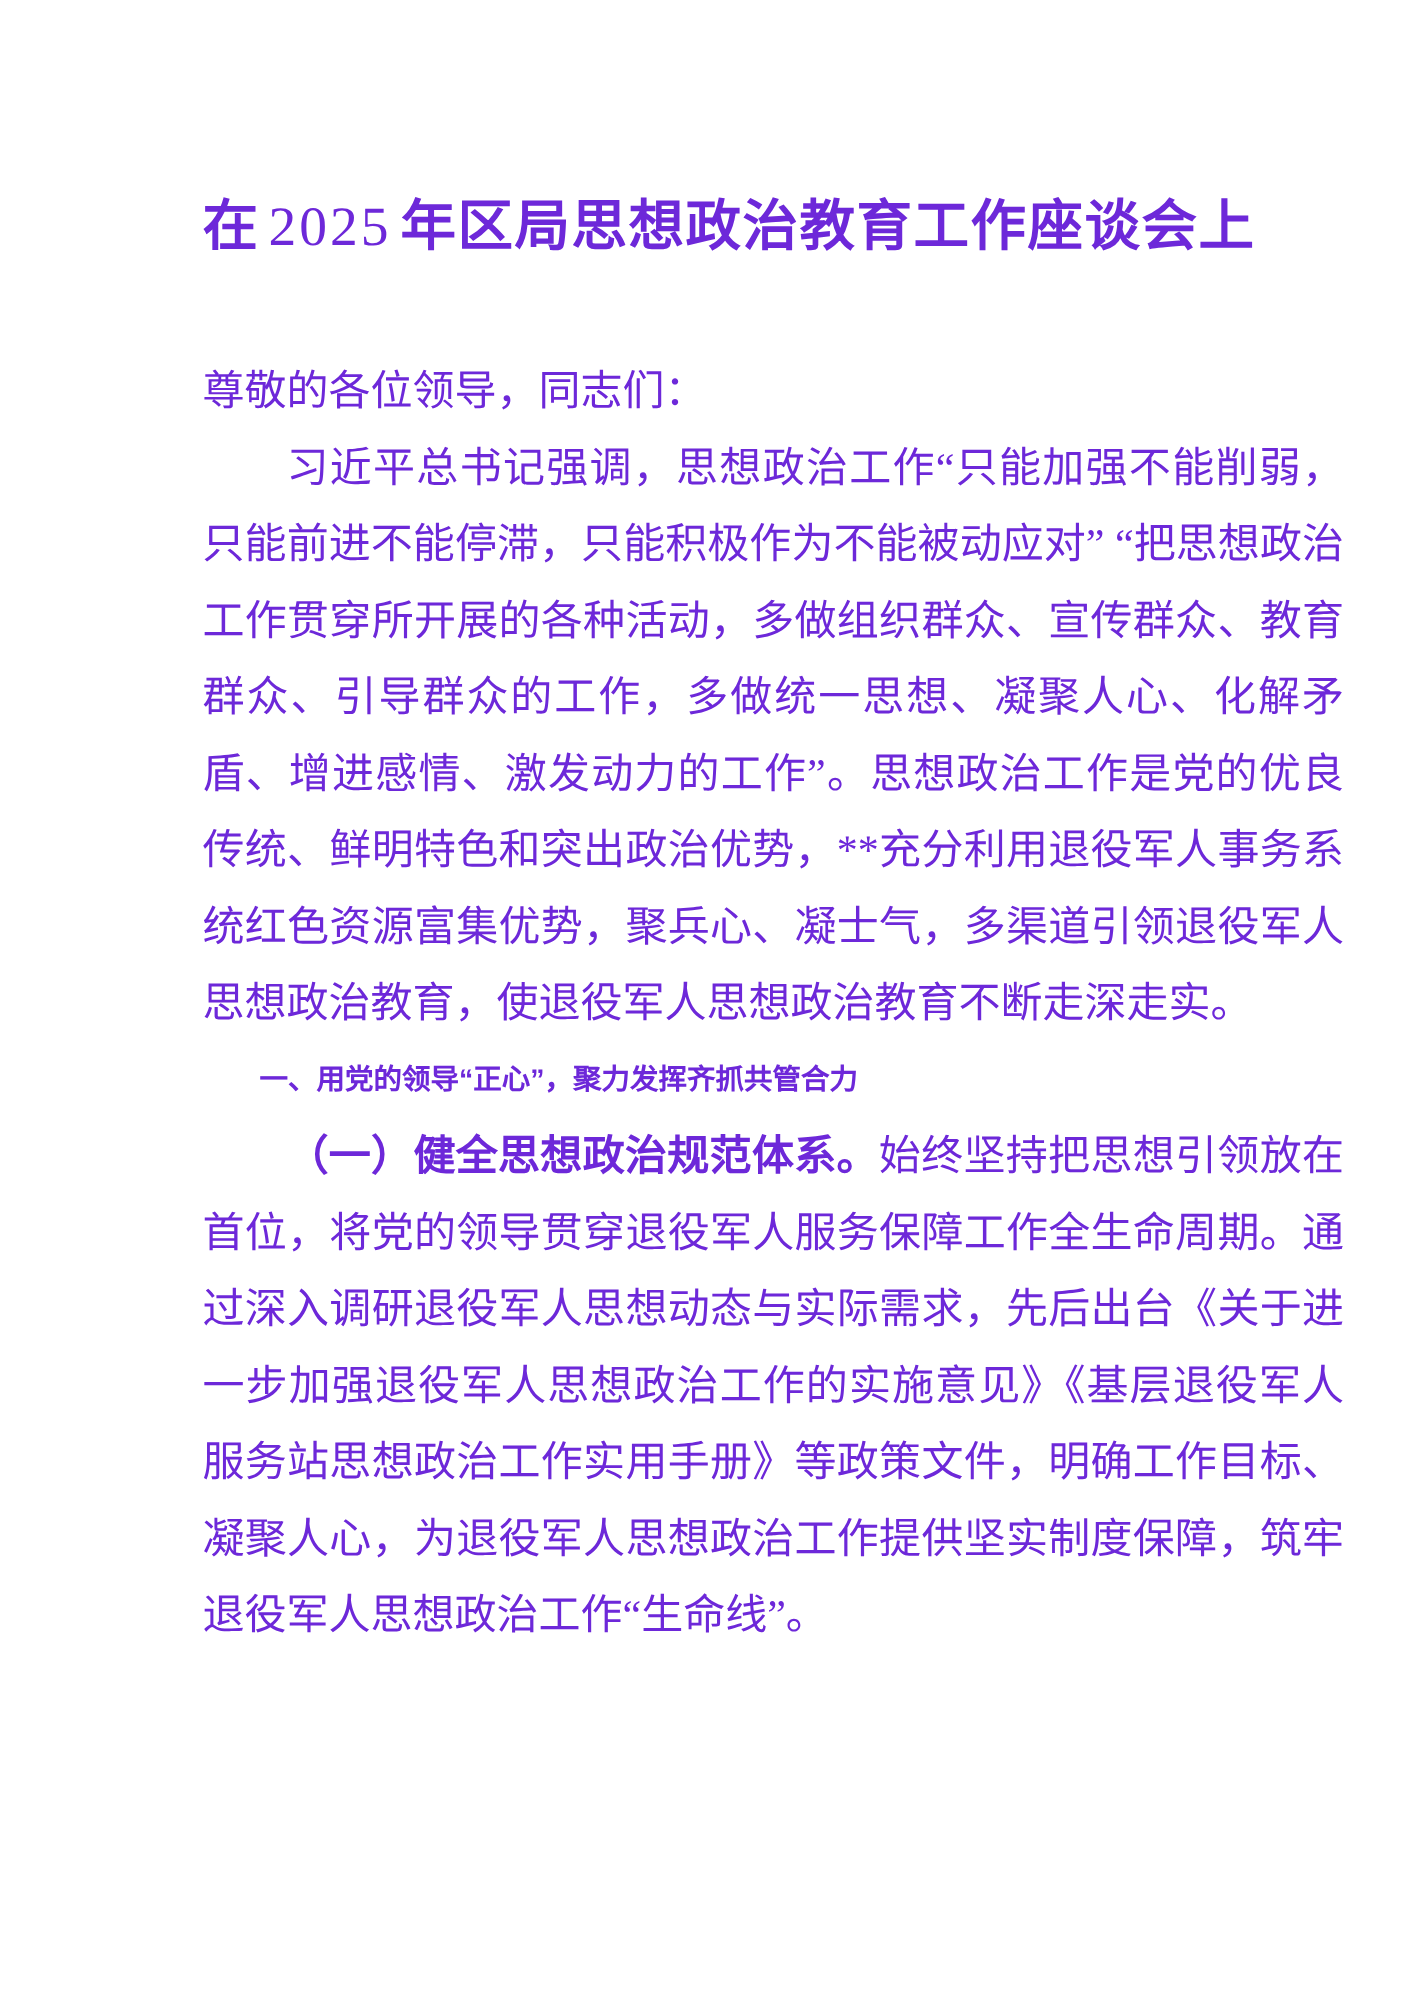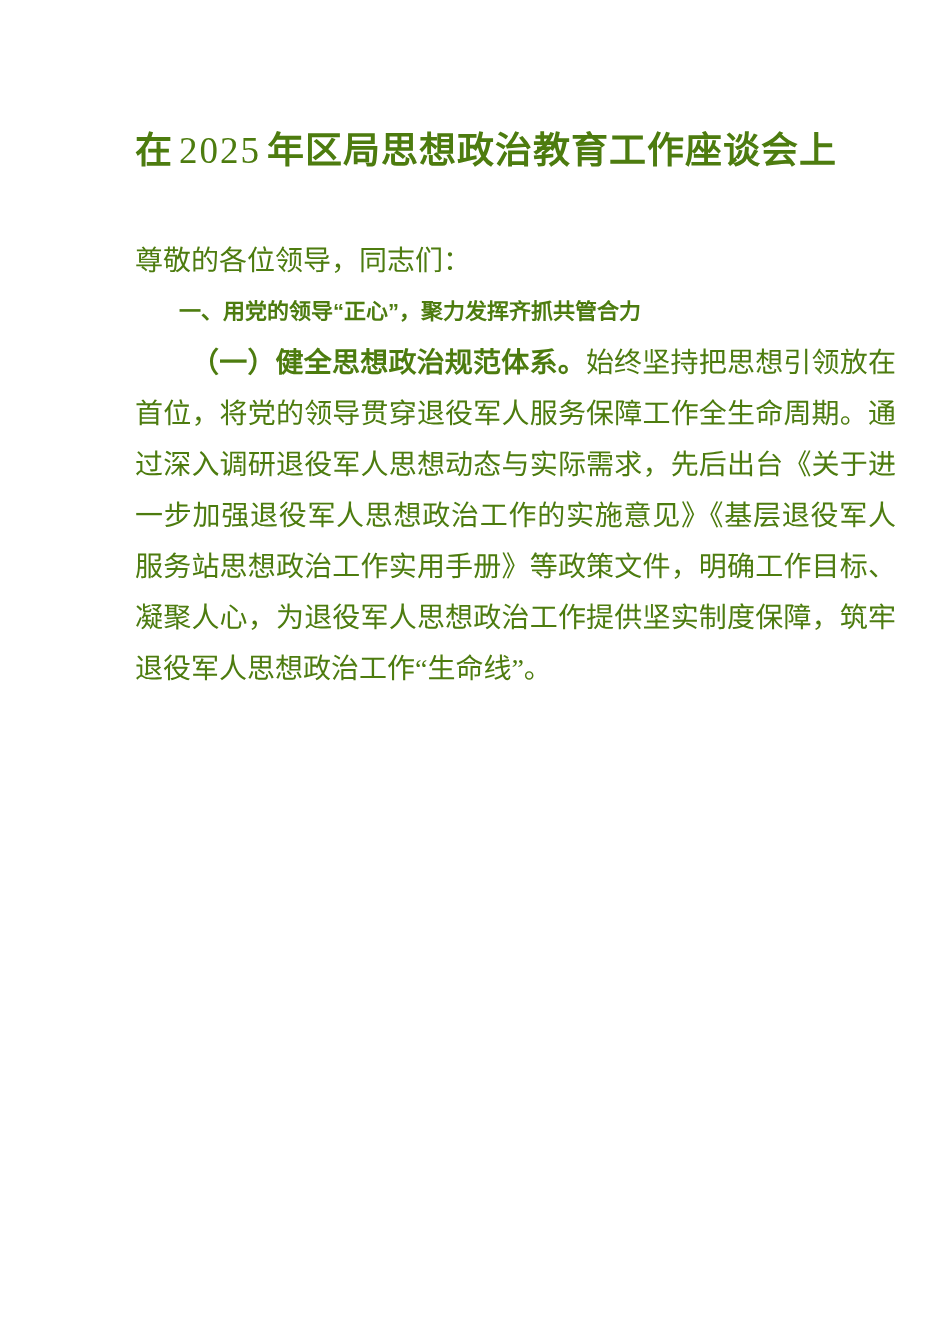--- a/index.html
+++ b/index.html
@@ -5,21 +5,21 @@
   html, body {
     margin: 0;
     padding: 0;
     background: #ffffff;
   }
   .page {
     position: relative;
     width: 950px;
     height: 1344px;
     background: #ffffff;
-    color: #4d7c0f;
+    color: #6d28d9;
     overflow: hidden;
   }
   .doc-title {
     margin: 97px 125px 0 135px;
     text-align: center;
     font-family: "Liberation Sans", sans-serif;
     font-weight: 700;
     font-size: 37px;
     line-height: 108px;
     letter-spacing: 1px;
@@ -45,37 +45,38 @@
   .doc-body p {
     margin: 0;
     padding: 0;
   }
   .indent {
     text-indent: 2em;
   }
   .section-heading {
     font-family: "Liberation Sans", sans-serif;
     font-weight: 700;
-    font-size: 22px;
+    font-size: 19px;
     text-indent: 2em;
     text-align: left;
   }
   .para-lead {
     font-family: Liberation Serif, serif;
     font-weight: 700;
   }
 </style>
 </head>
 <body>
 
 <div class="page">
 
   <h1 class="doc-title">
     <span class="title-line"><span>在</span><span class="title-year">2025</span><span>年区局思想政治教育工作座谈会上</span></span>
   </h1>
 
   <div class="doc-body">
     <p>尊敬的各位领导，同志们：</p>
+    <p class="indent">习近平总书记强调，思想政治工作“只能加强不能削弱，只能前进不能停滞，只能积极作为不能被动应对” “把思想政治工作贯穿所开展的各种活动，多做组织群众、宣传群众、教育群众、引导群众的工作，多做统一思想、凝聚人心、化解矛盾、增进感情、激发动力的工作”。思想政治工作是党的优良传统、鲜明特色和突出政治优势，**充分利用退役军人事务系统红色资源富集优势，聚兵心、凝士气，多渠道引领退役军人思想政治教育，使退役军人思想政治教育不断走深走实。</p>
     <p class="section-heading">一、用党的领导“正心”，聚力发挥齐抓共管合力</p>
     <p class="indent"><span class="para-lead">（一）健全思想政治规范体系。</span><span>始终坚持把思想引领放在首位，将党的领导贯穿退役军人服务保障工作全生命周期。通过深入调研退役军人思想动态与实际需求，先后出台《关于进一步加强退役军人思想政治工作的实施意见》《基层退役军人服务站思想政治工作实用手册》等政策文件，明确工作目标、凝聚人心，为退役军人思想政治工作提供坚实制度保障，筑牢退役军人思想政治工作“生命线”。</span></p>
   </div>
 
 </div>
 
 </body></html>

